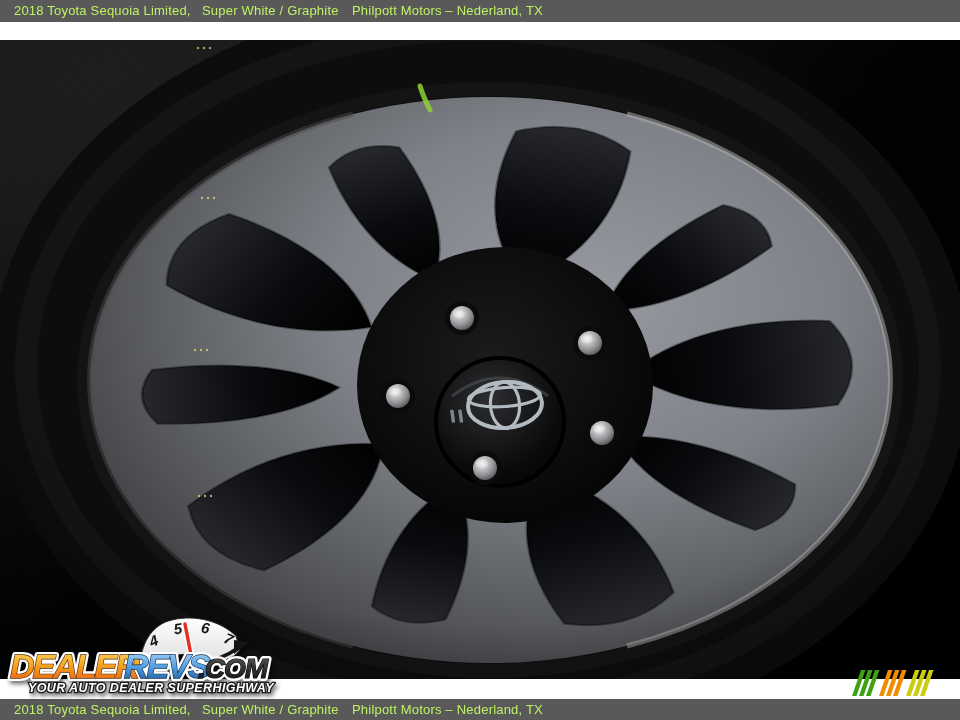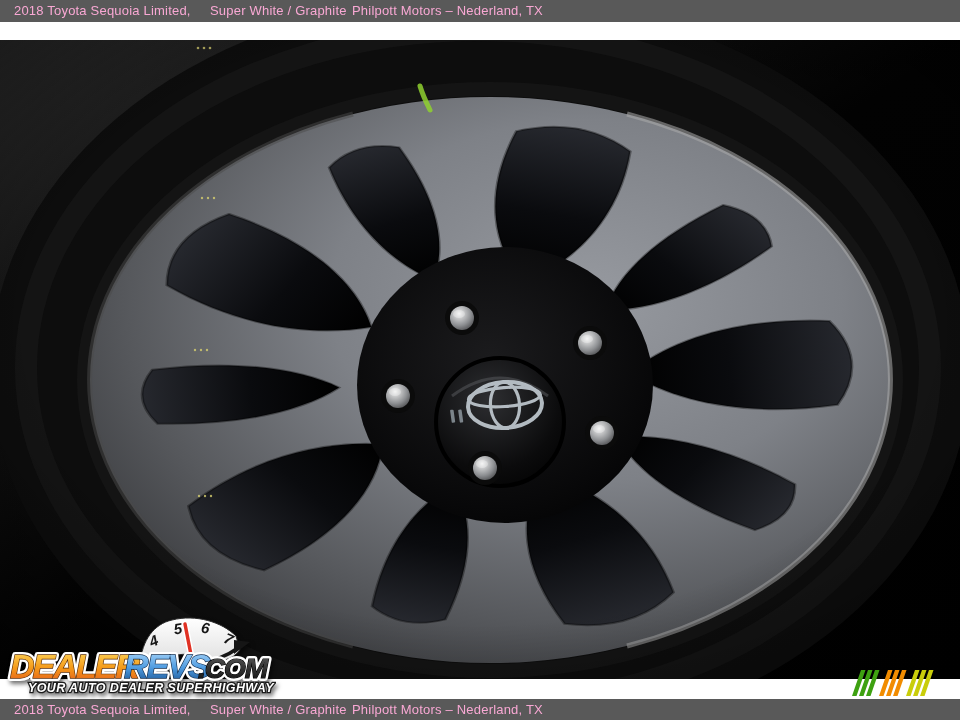--- a/index.html
+++ b/index.html
@@ -1,26 +1,26 @@
 <!DOCTYPE html>
 <html><head>
 <meta charset="utf-8">
 <style>
   html,body{margin:0;padding:0;background:#000;}
   .page{position:relative;width:960px;height:720px;overflow:hidden;background:#000;
         font-family:"Liberation Sans",sans-serif;}
   
-  .bar{position:absolute;left:0;width:960px;background:#595959;color:#f9a8d4;}
+  .bar{position:absolute;left:0;width:960px;background:#595959;color:#bef264;}
   .bar-top{top:0;height:22px;}
   .bar-bottom{top:699px;height:21px;}
   .bar span{position:absolute;top:0;font-size:13px;letter-spacing:.2px;white-space:pre;}
   .bar-top span{line-height:22px;}
   .bar-bottom span{line-height:21px;}
   .t-vehicle{left:14px;}
-  .t-color{left:210px;}
+  .t-color{left:202px;}
   .t-dealer{left:352px;}
   
   .strip{position:absolute;left:0;width:960px;background:#ffffff;z-index:2;}
   .strip-top{top:22px;height:18px;}
   .strip-bottom{top:679px;height:20px;}
   
   .photo{position:absolute;left:0;top:40px;width:960px;height:639px;background:#000;z-index:1;}
   .photo svg{display:block;}
   
   .logo{position:absolute;left:4px;top:616px;z-index:4;

